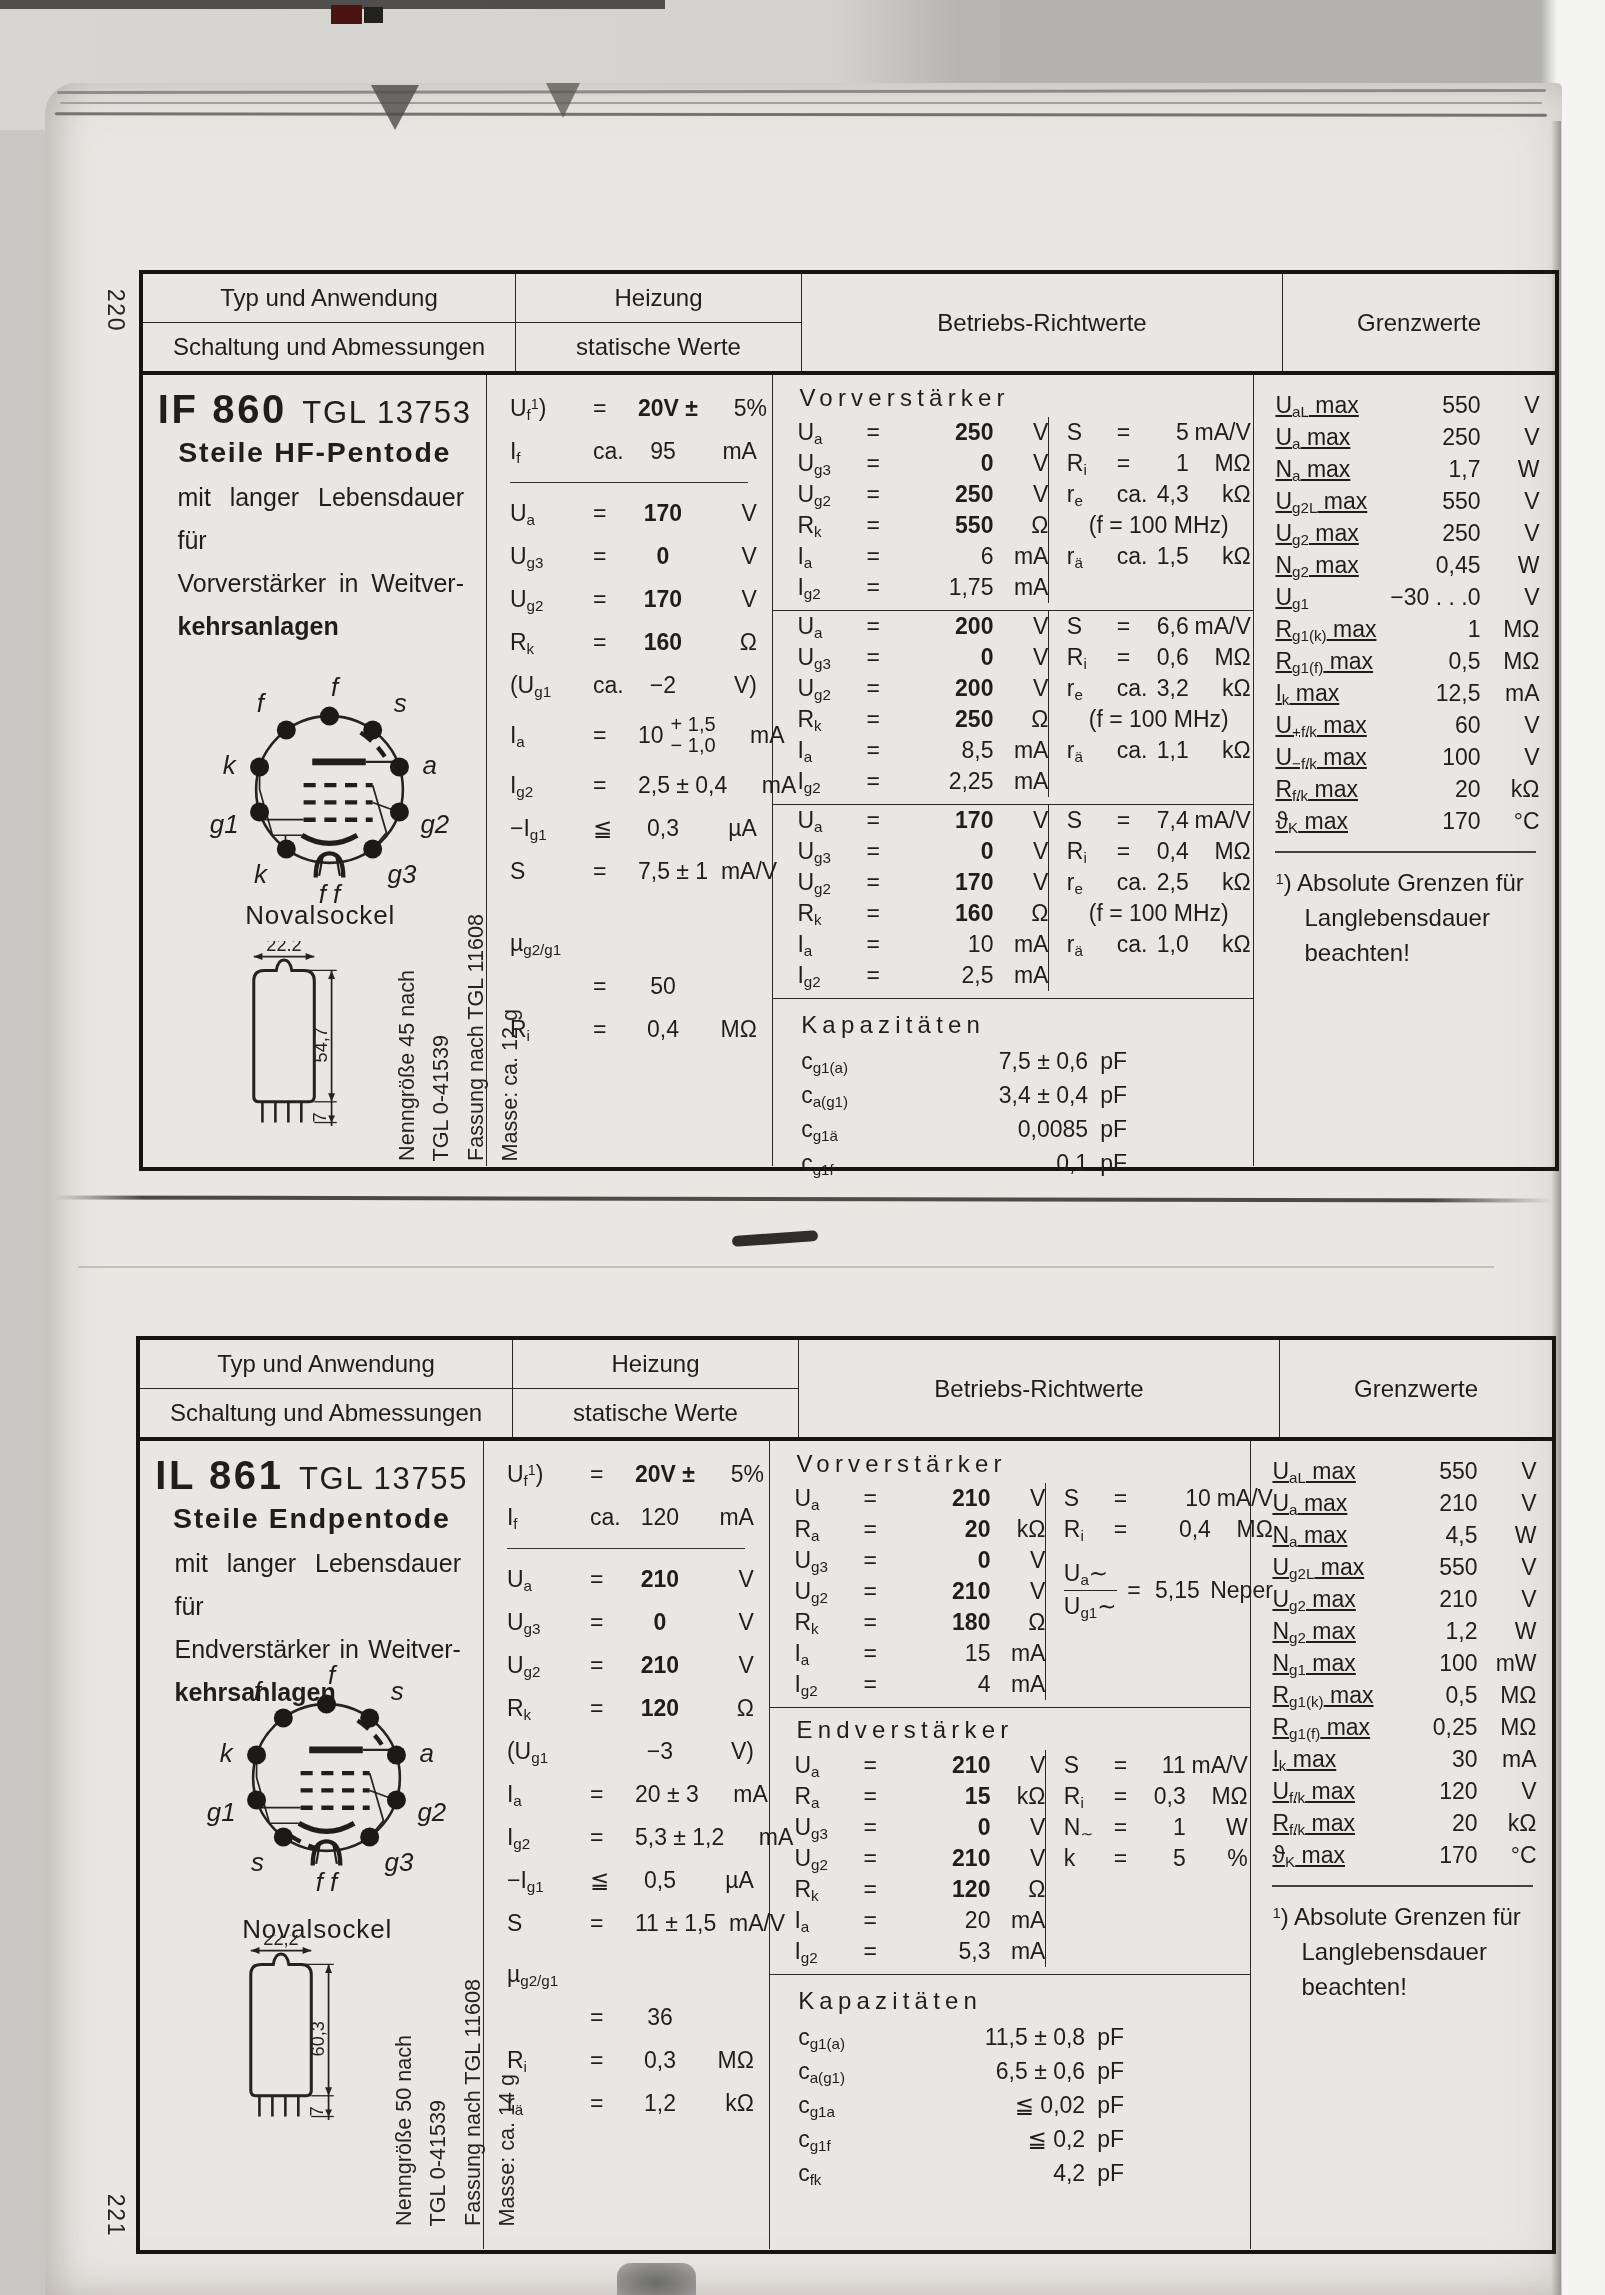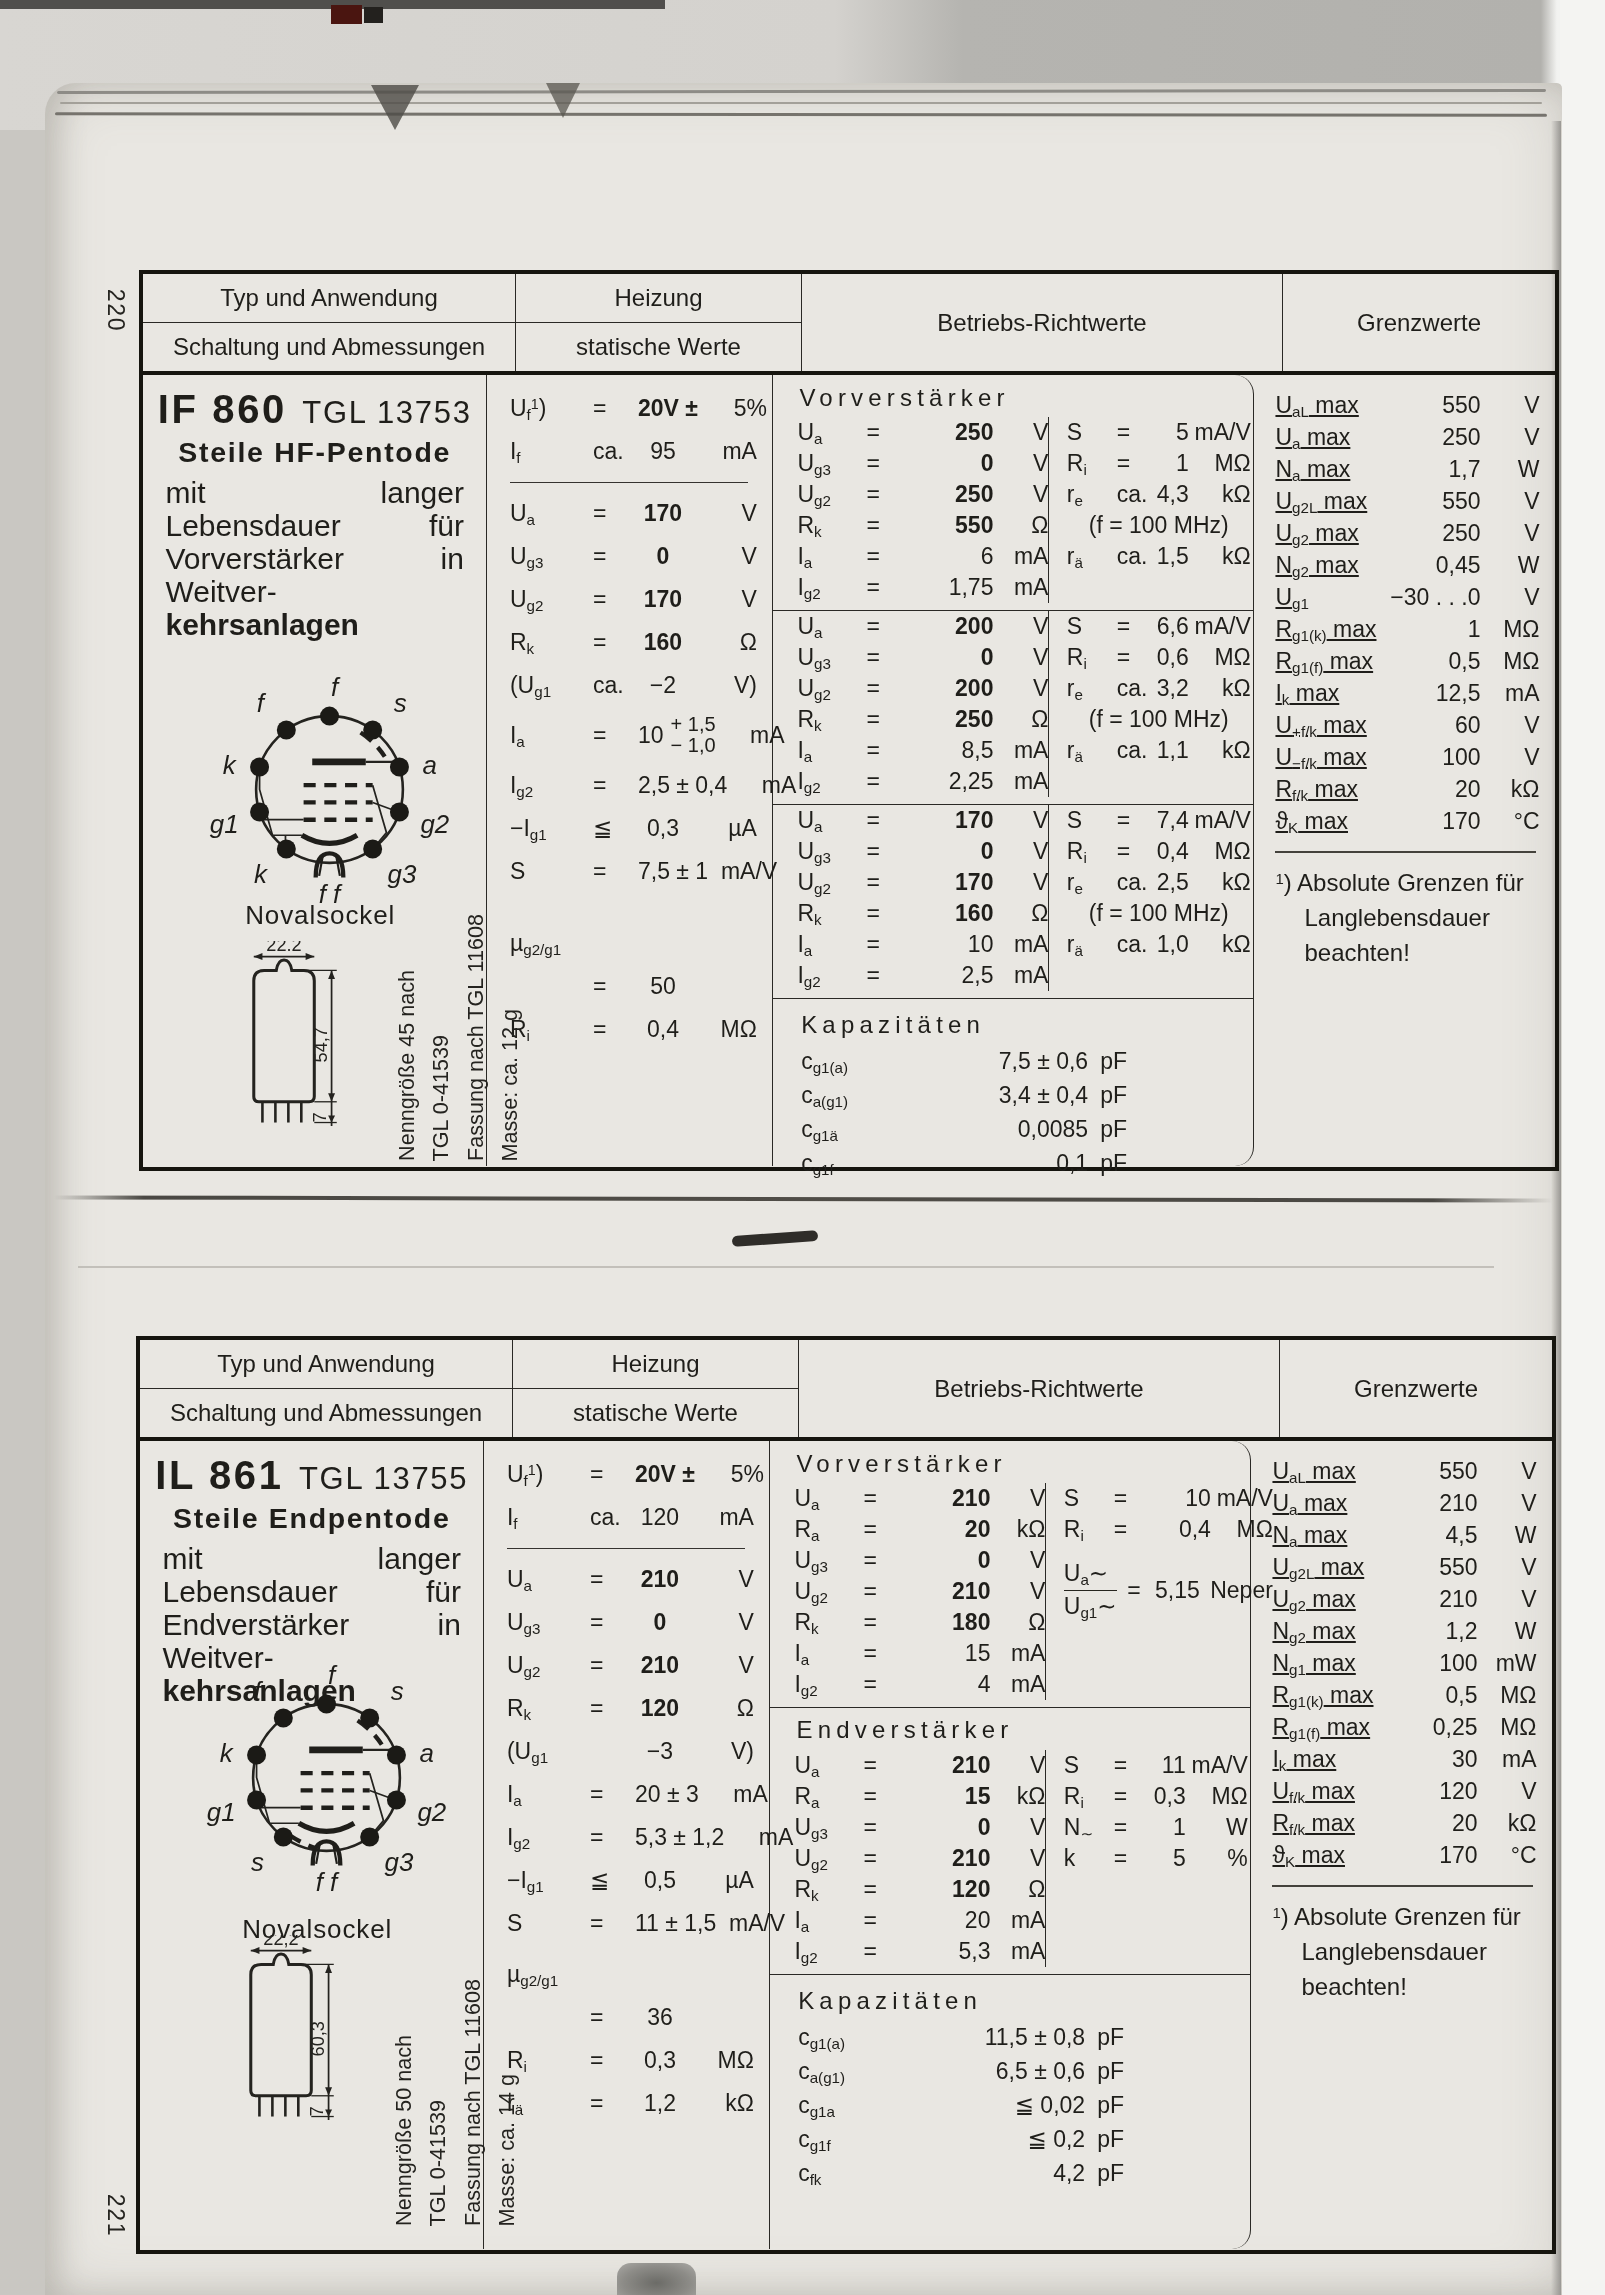--- a/index.html
+++ b/index.html
@@ -49,21 +49,21 @@
   .hc2{width:286px;border-right:1.7px solid #2a2925;display:flex;flex-direction:column;}
   .hc3{width:481px;border-right:1.7px solid #2a2925;display:flex;align-items:center;justify-content:center;}
   .hc4{flex:1;display:flex;align-items:center;justify-content:center;}
   .half{height:50%;display:flex;align-items:center;justify-content:center;}
   .hc1 .half:first-child,.hc2 .half:first-child{border-bottom:1.7px solid #2a2925;}
   .bdy{display:flex;}
   .bdy1{height:791px;}
   .bdy2{height:808px;}
   .c1{width:373px;border-right:1.7px solid #2a2925;position:relative;box-sizing:border-box;}
   .c2{width:286px;border-right:1.7px solid #2a2925;box-sizing:border-box;padding:12px 15.5px 0 22.5px;font-size:23px;}
-  .c3{width:481px;border-right:1.7px solid #2a2925;box-sizing:border-box;border-radius:19px;}
+  .c3{width:481px;border-right:1.7px solid #2a2925;box-sizing:border-box;}
   .c4{flex:1;box-sizing:border-box;padding:14px 15.5px 0 21px;font-size:23px;}
 
   
   .row{display:flex;}
   .row>span{display:block;white-space:nowrap;}
   .row.b .v{font-weight:700;}
   sub{font-size:66%;vertical-align:-0.28em;line-height:0;}
   sup{font-size:62%;vertical-align:0.5em;line-height:0;}
   .rule{height:1.7px;background:#35332f;margin:8.6px 8.6px 8.6px 0;}
   
@@ -113,21 +113,21 @@
   .g .u{width:59px;flex:none;text-align:right;}
   .g-rule{height:1.7px;background:#44423c;margin:14px 3.5px 12px 0;}
   .footnote{font-size:24px;line-height:35px;padding-left:29px;text-indent:-29px;margin-top:7px;}
 
   
   .c1-inner{padding-top:12px;}
   .tube-headline{text-align:center;white-space:nowrap;}
   .tube-name{font-size:40px;font-weight:700;letter-spacing:2.6px;}
   .tube-std{font-size:31px;margin-left:15.5px;letter-spacing:1.7px;}
   .tube-sub{text-align:center;font-size:28.5px;font-weight:700;letter-spacing:1.7px;margin-top:3.5px;}
-  .desc{padding:7px 22.5px 0 22.5px;font-size:30px;line-height:33px;}
+  .desc{padding:7px 22.5px 0 22.5px;font-size:25px;line-height:43px;margin-left:12px;}
   .desc-line{text-align:justify;text-align-last:justify;}
   .desc-line.last{text-align-last:left;font-weight:bold;}
   .pindiag{position:absolute;left:0;width:373px;height:259px;}
   .pind1{top:285px;}
   .pind2{top:207px;}
   .socket{position:absolute;left:11px;right:0;text-align:center;font-size:26px;letter-spacing:0.9px;}
   .sock1{top:525px;}
   .sock2{top:473px;}
   .dimdiag{position:absolute;width:104px;height:204px;}
   .dim1{left:102px;top:566px;}

